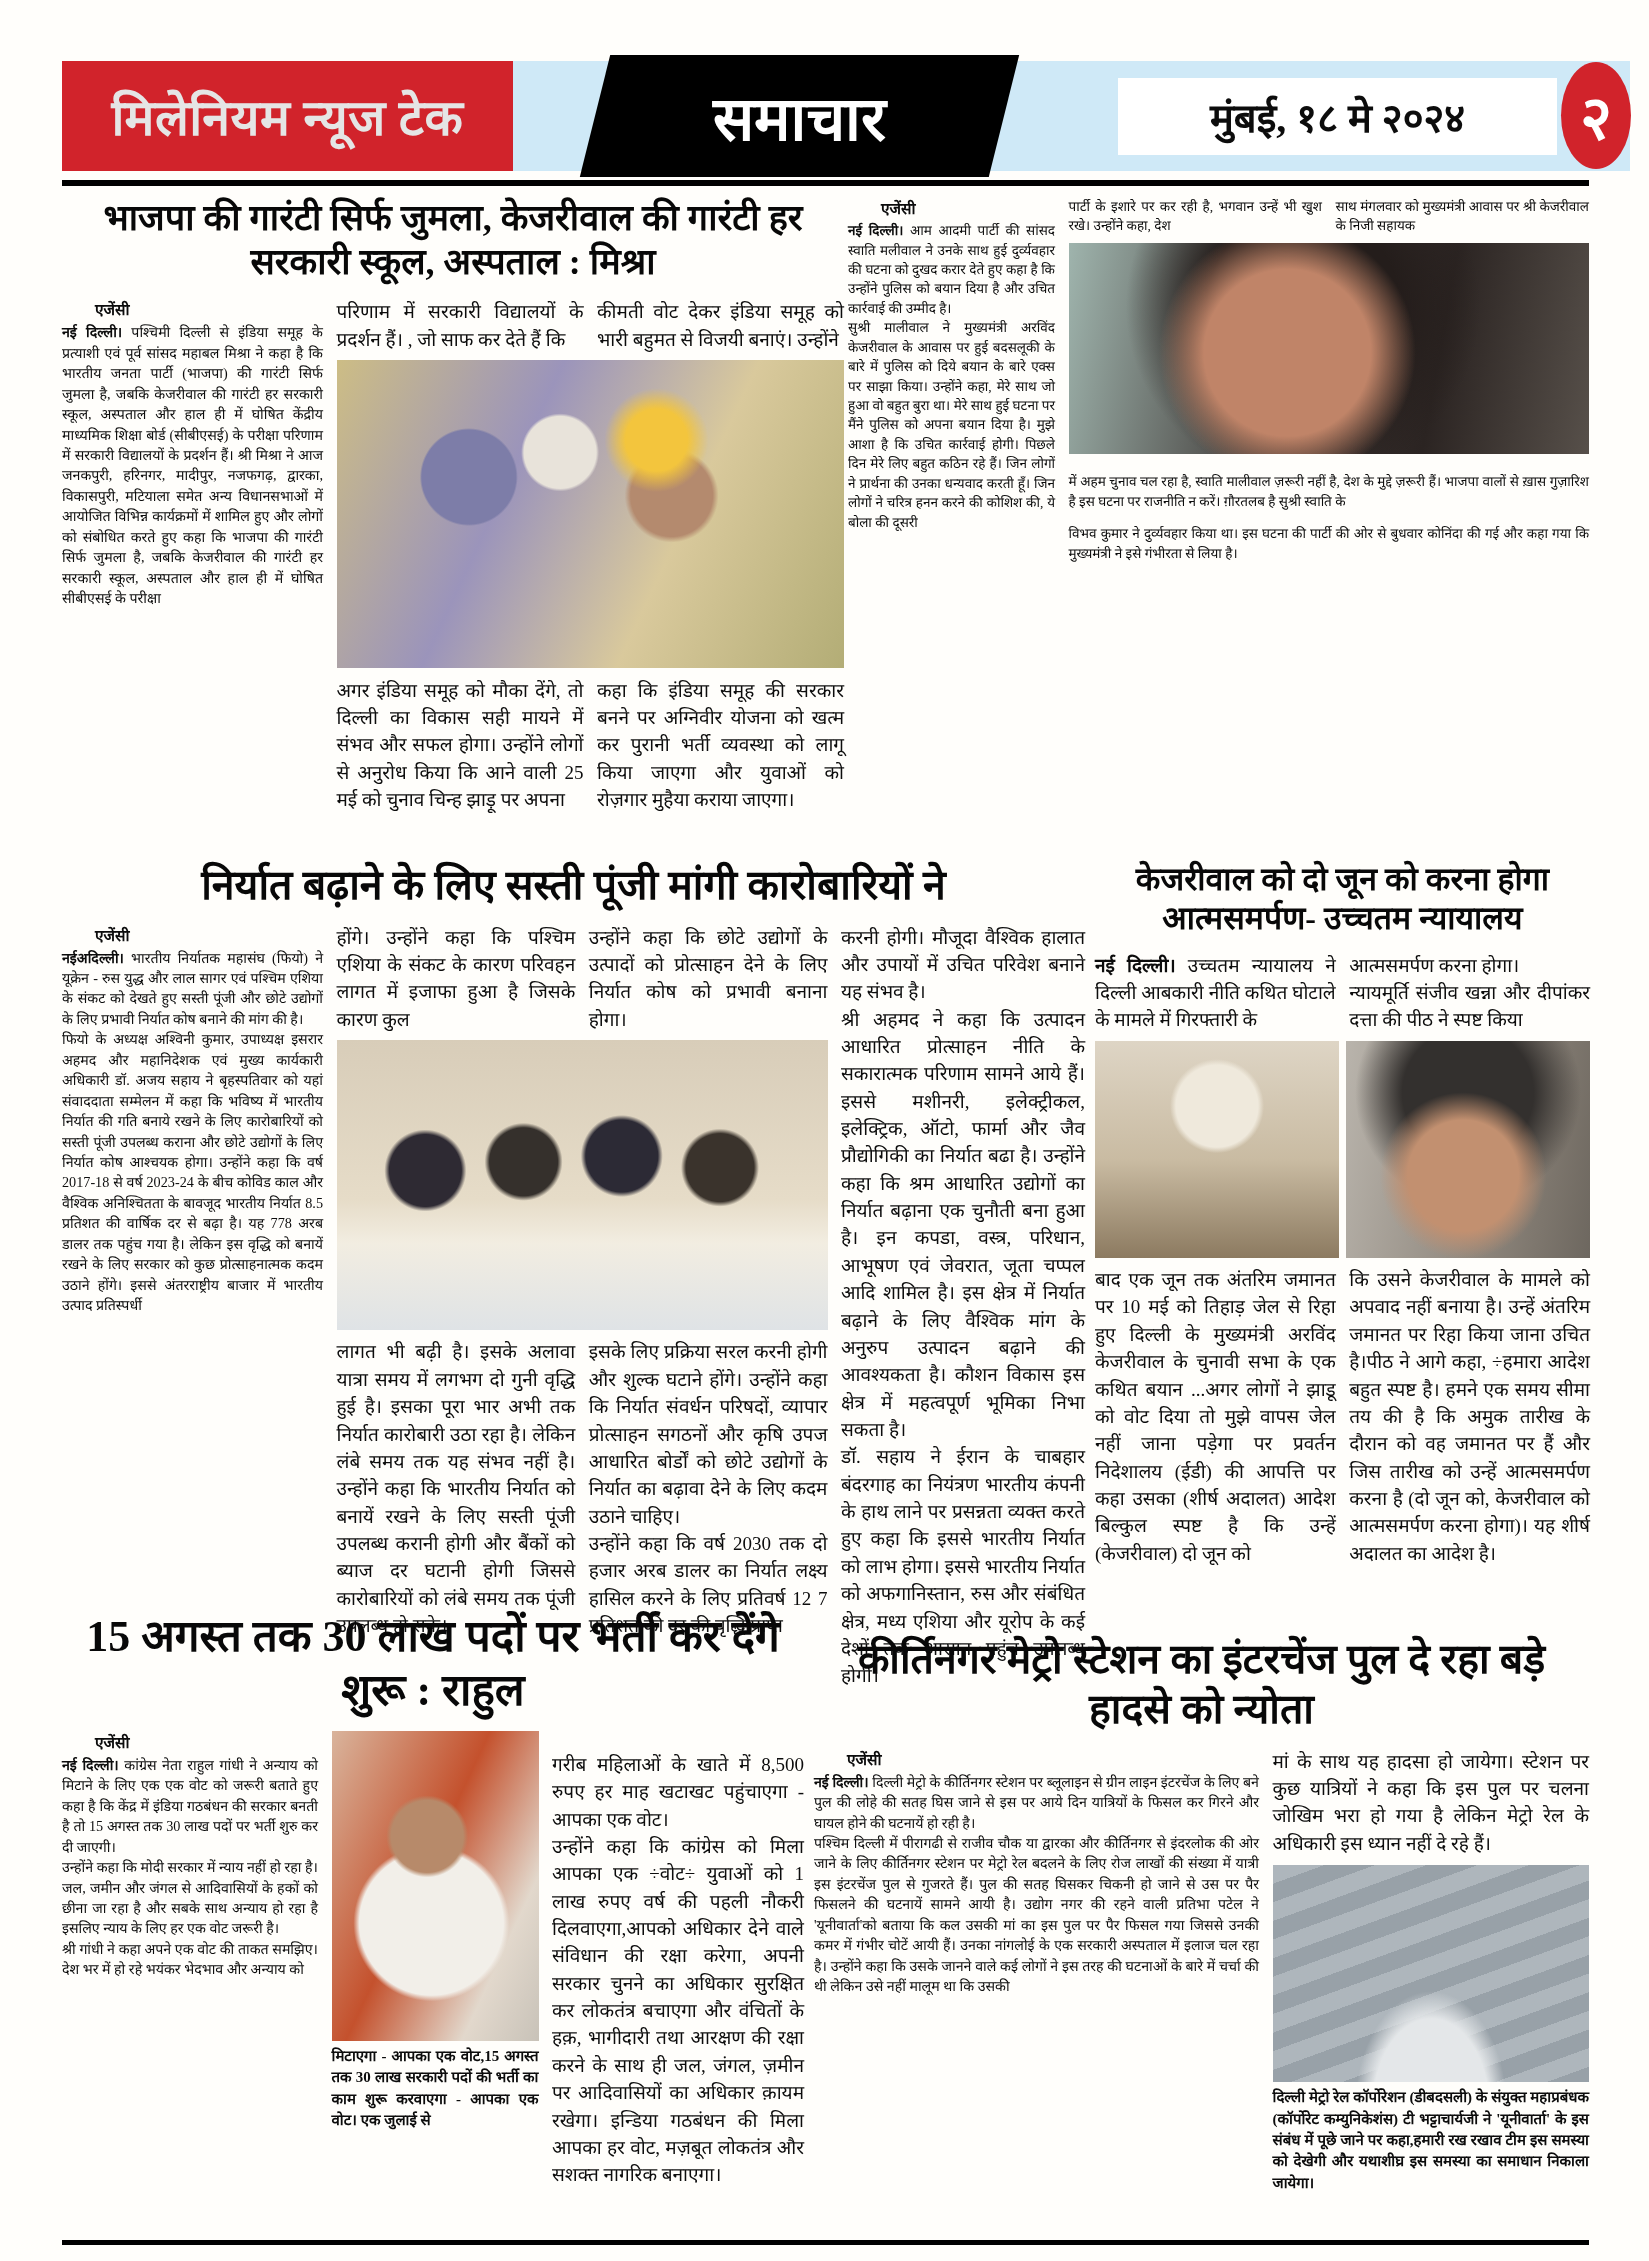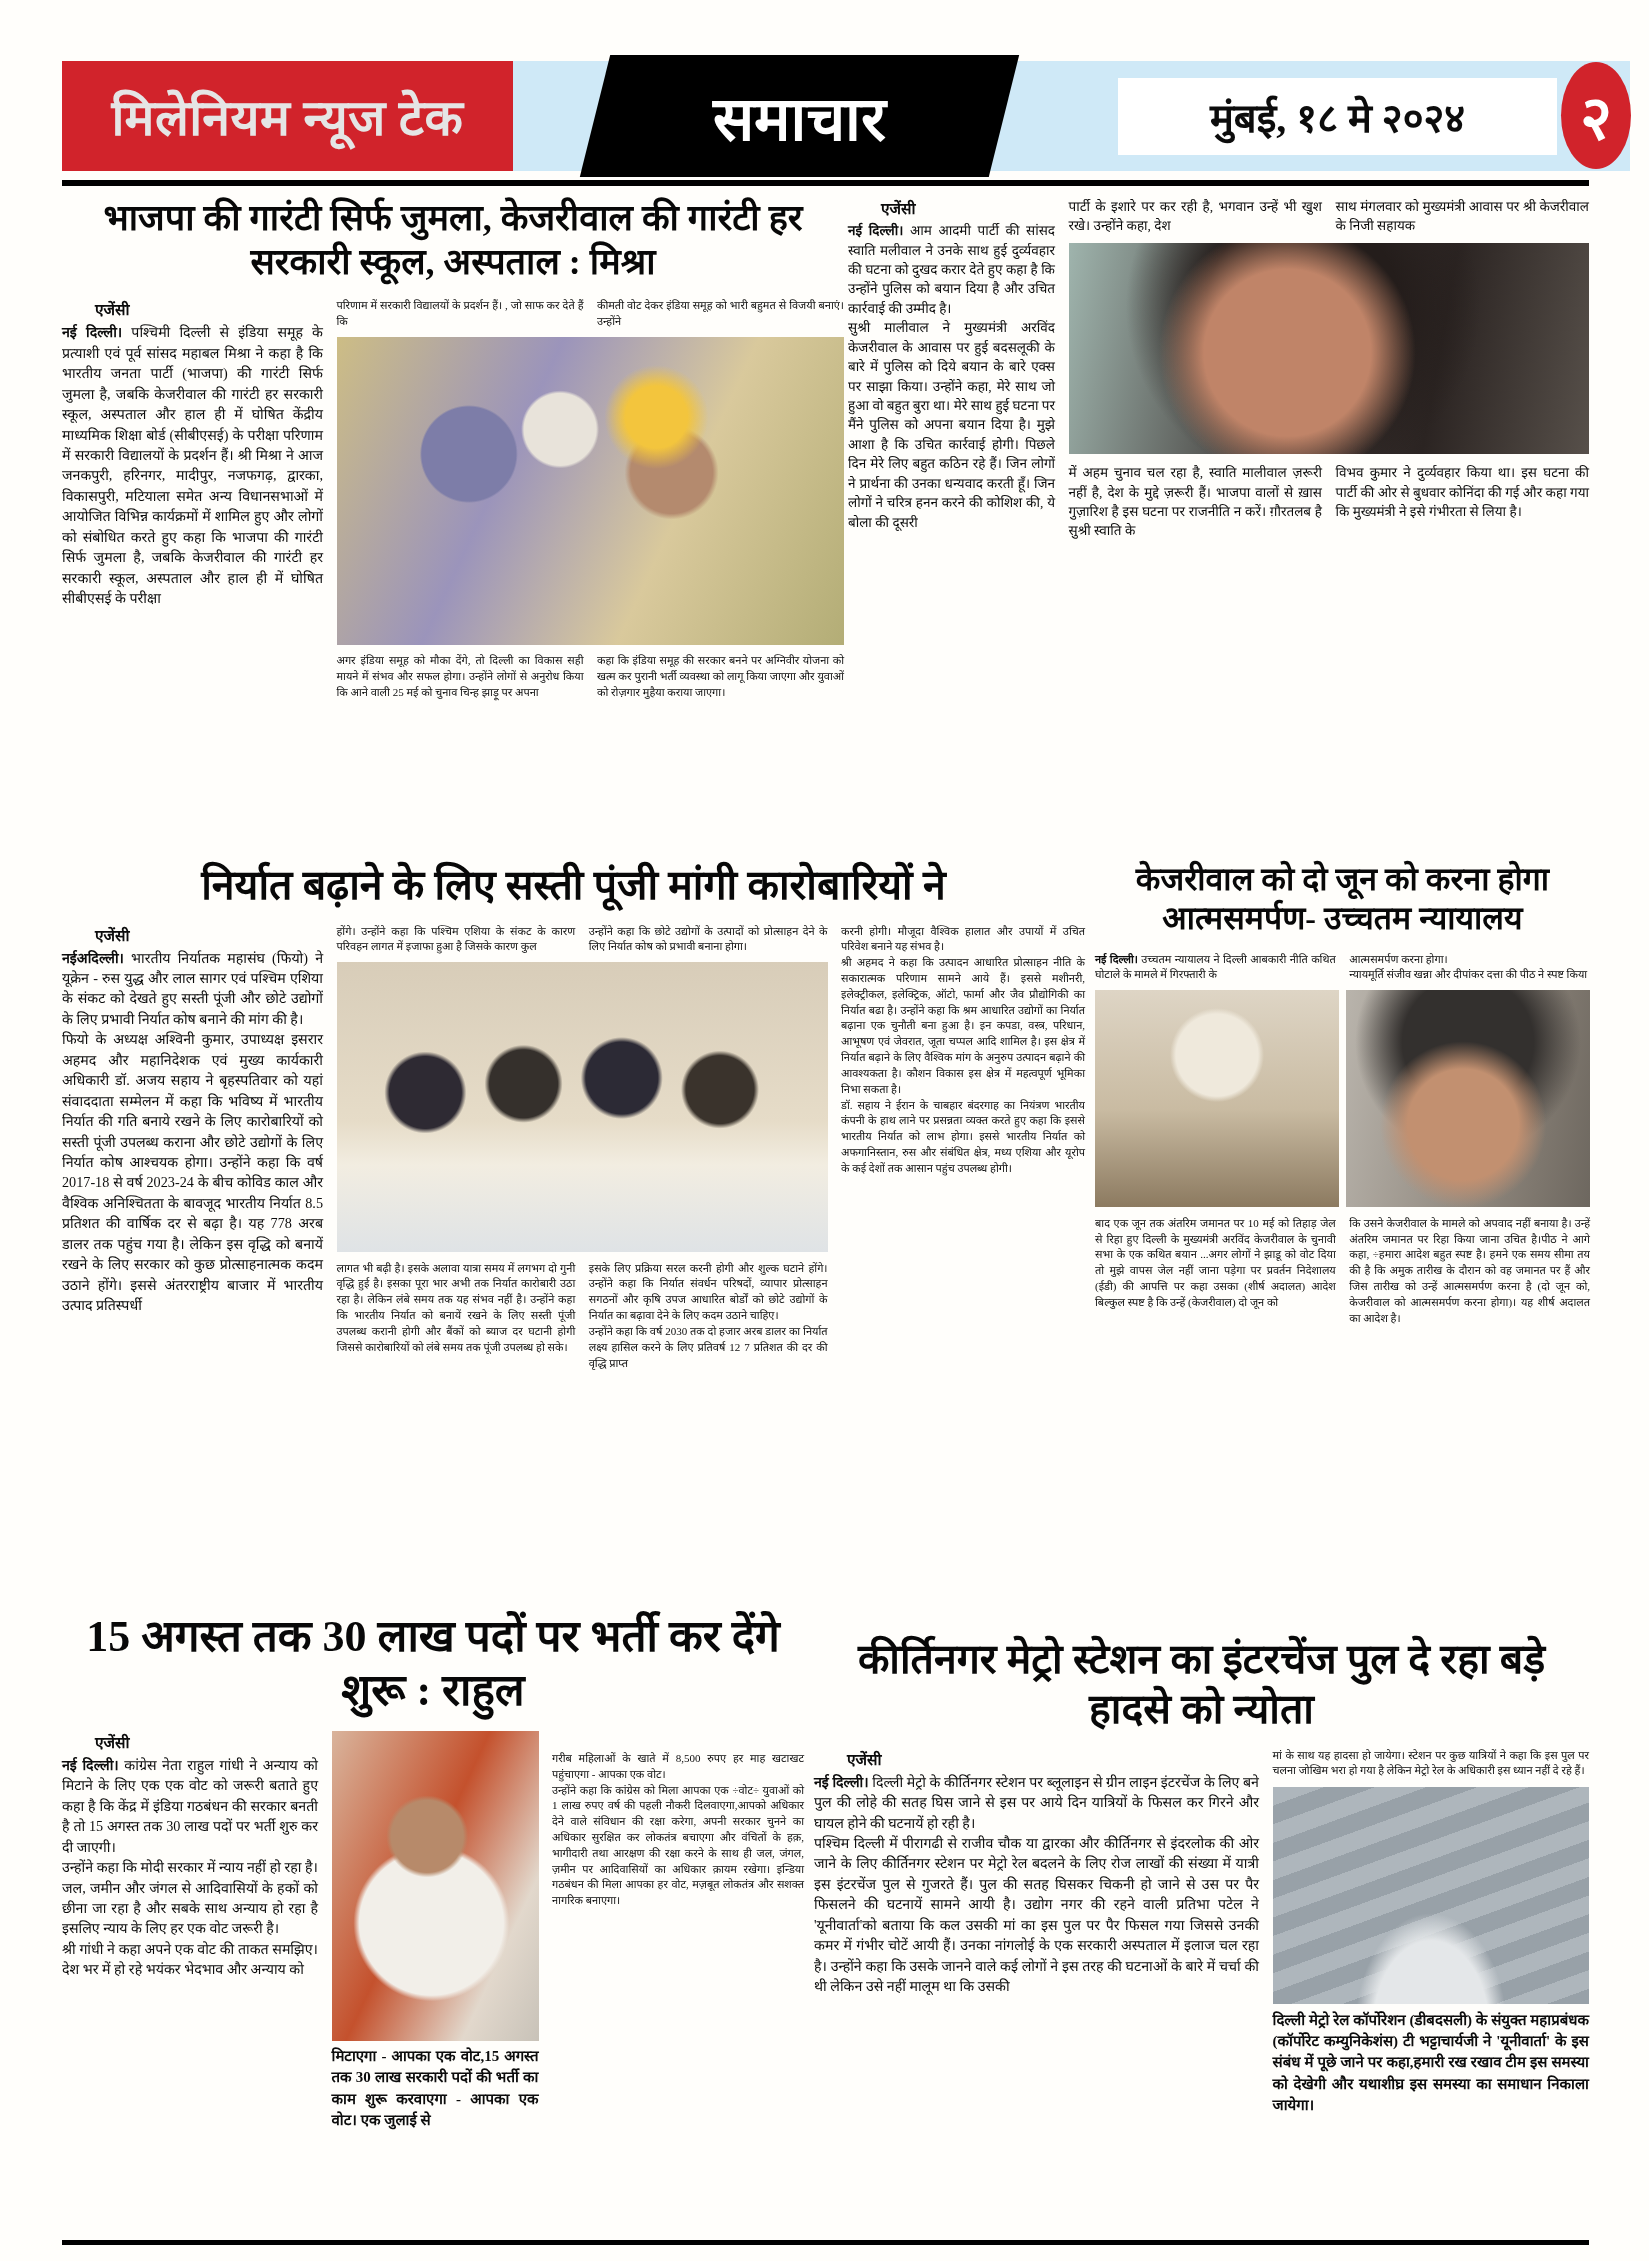--- a/index.html
+++ b/index.html
@@ -17,21 +17,21 @@
              display:flex;align-items:center;justify-content:center;font-size:40px;font-weight:bold;}
   .mast-page{position:absolute;left:1561px;top:62px;width:70px;height:107px;background:#d1232b;
              border-radius:50%;display:flex;align-items:center;justify-content:center;}
   .mast-page span{color:#fff;font-size:61px;font-weight:bold;}
   .rule{position:absolute;left:62px;width:1527px;height:6.2px;background:#000;}
   
   .article{position:absolute;}
   .hl{font-weight:bold;color:#080808;text-align:center;line-height:1.22;margin:0 0 13.5px 0;}
   .byline{font-weight:bold;font-size:15.5px;text-indent:33px;margin:0 0 2.1px 0;}
   .cols{display:flex;gap:13.5px;align-items:flex-start;}
-  .col{text-align:justify;font-size:11px;line-height:1.44;white-space:pre-line;}
+  .col{text-align:justify;font-size:19px;line-height:1.44;white-space:pre-line;}
   .dl{font-weight:bold;}
   p.lead{margin:0;text-align:justify;font-size:14.2px;line-height:1.44;}
   p.lead .bodytxt{white-space:pre-line;}
   .strip2{display:flex;gap:13.5px;margin-bottom:7.2px;}
   .strip2 .col{flex:1;}
   .caption{font-weight:bold;font-size:15px;line-height:1.42;text-align:justify;margin-top:5.2px;}
   
   .photo{width:100%;position:relative;overflow:hidden;background:#b8b0a0;}
   .ph-rally{background:
      radial-gradient(circle at 26% 38%,#7d7da8 0 47px,transparent 49px),
@@ -110,21 +110,21 @@
         <div class="byline">एजेंसी</div>
         <p class="lead" style="font-size:13.5px;"><span class="dl">नई दिल्ली।</span> <span class="bodytxt">आम आदमी पार्टी की सांसद स्वाति मलीवाल ने उनके साथ हुई दुर्व्यवहार की घटना को दुखद करार देते हुए कहा है कि उन्होंने पुलिस को बयान दिया है और उचित कार्रवाई की उम्मीद है।
 सुश्री मालीवाल ने मुख्यमंत्री अरविंद केजरीवाल के आवास पर हुई बदसलूकी के बारे में पुलिस को दिये बयान के बारे एक्स पर साझा किया। उन्होंने कहा, मेरे साथ जो हुआ वो बहुत बुरा था। मेरे साथ हुई घटना पर मैंने पुलिस को अपना बयान दिया है। मुझे आशा है कि उचित कार्रवाई होगी। पिछले दिन मेरे लिए बहुत कठिन रहे हैं। जिन लोगों ने प्रार्थना की उनका धन्यवाद करती हूँ। जिन लोगों ने चरित्र हनन करने की कोशिश की, ये बोला की दूसरी</span></p>
       </div>
       <div style="flex:1;">
         <div class="strip2">
           <div class="col" style="font-size:13.5px;">पार्टी के इशारे पर कर रही है, भगवान उन्हें भी खुश रखे। उन्होंने कहा, देश</div>
           <div class="col" style="font-size:13.5px;">साथ मंगलवार को मुख्यमंत्री आवास पर श्री केजरीवाल के निजी सहायक</div>
         </div>
         <div class="photo ph-swati" style="height:211px;"></div>
-        <div class="strip2" style="margin-top:9px;">
+        <div class="strip2" style="margin-top:18px;flex-direction:column;">
           <div class="col" style="font-size:13.5px;">में अहम चुनाव चल रहा है, स्वाति मालीवाल ज़रूरी नहीं है, देश के मुद्दे ज़रूरी हैं। भाजपा वालों से ख़ास गुज़ारिश है इस घटना पर राजनीति न करें। ग़ौरतलब है सुश्री स्वाति के</div>
           <div class="col" style="font-size:13.5px;">विभव कुमार ने दुर्व्यवहार किया था। इस घटना की पार्टी की ओर से बुधवार कोनिंदा की गई और कहा गया कि मुख्यमंत्री ने इसे गंभीरता से लिया है।</div>
         </div>
       </div>
     </div>
   </div>
 
   <div class="article" style="left:62px;top:860px;width:1023px;">
     <h1 class="hl" style="font-size:41px;">निर्यात बढ़ाने के लिए सस्ती पूंजी मांगी कारोबारियों ने</h1>
     <div class="cols">

